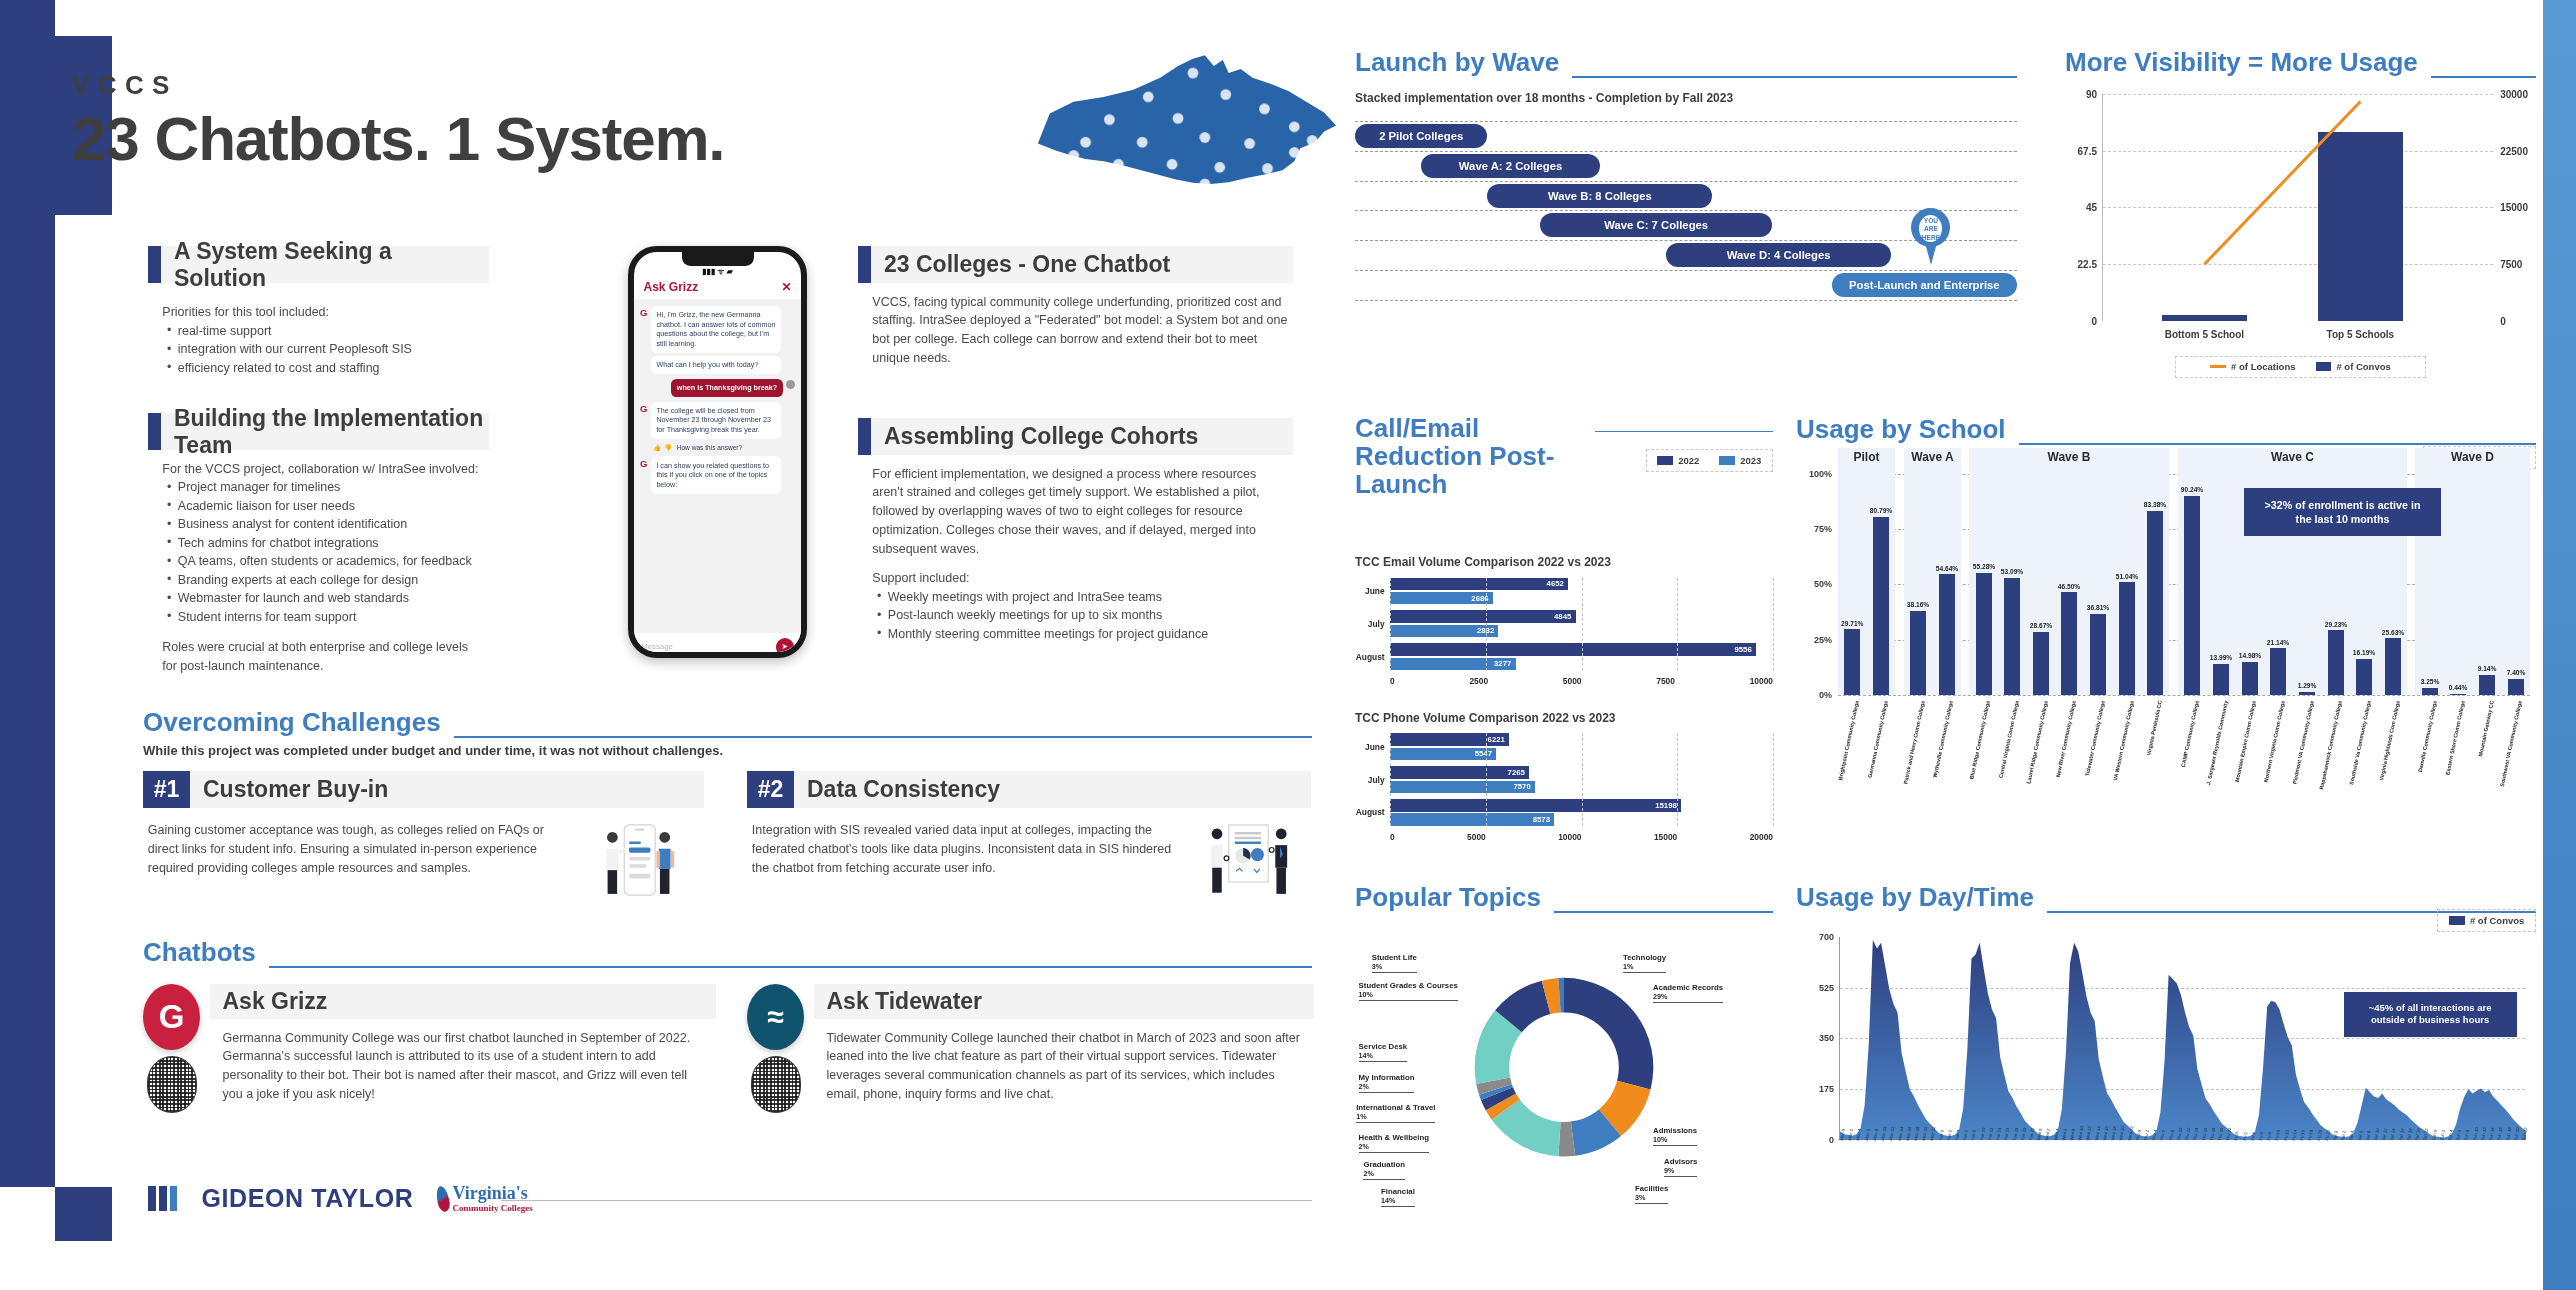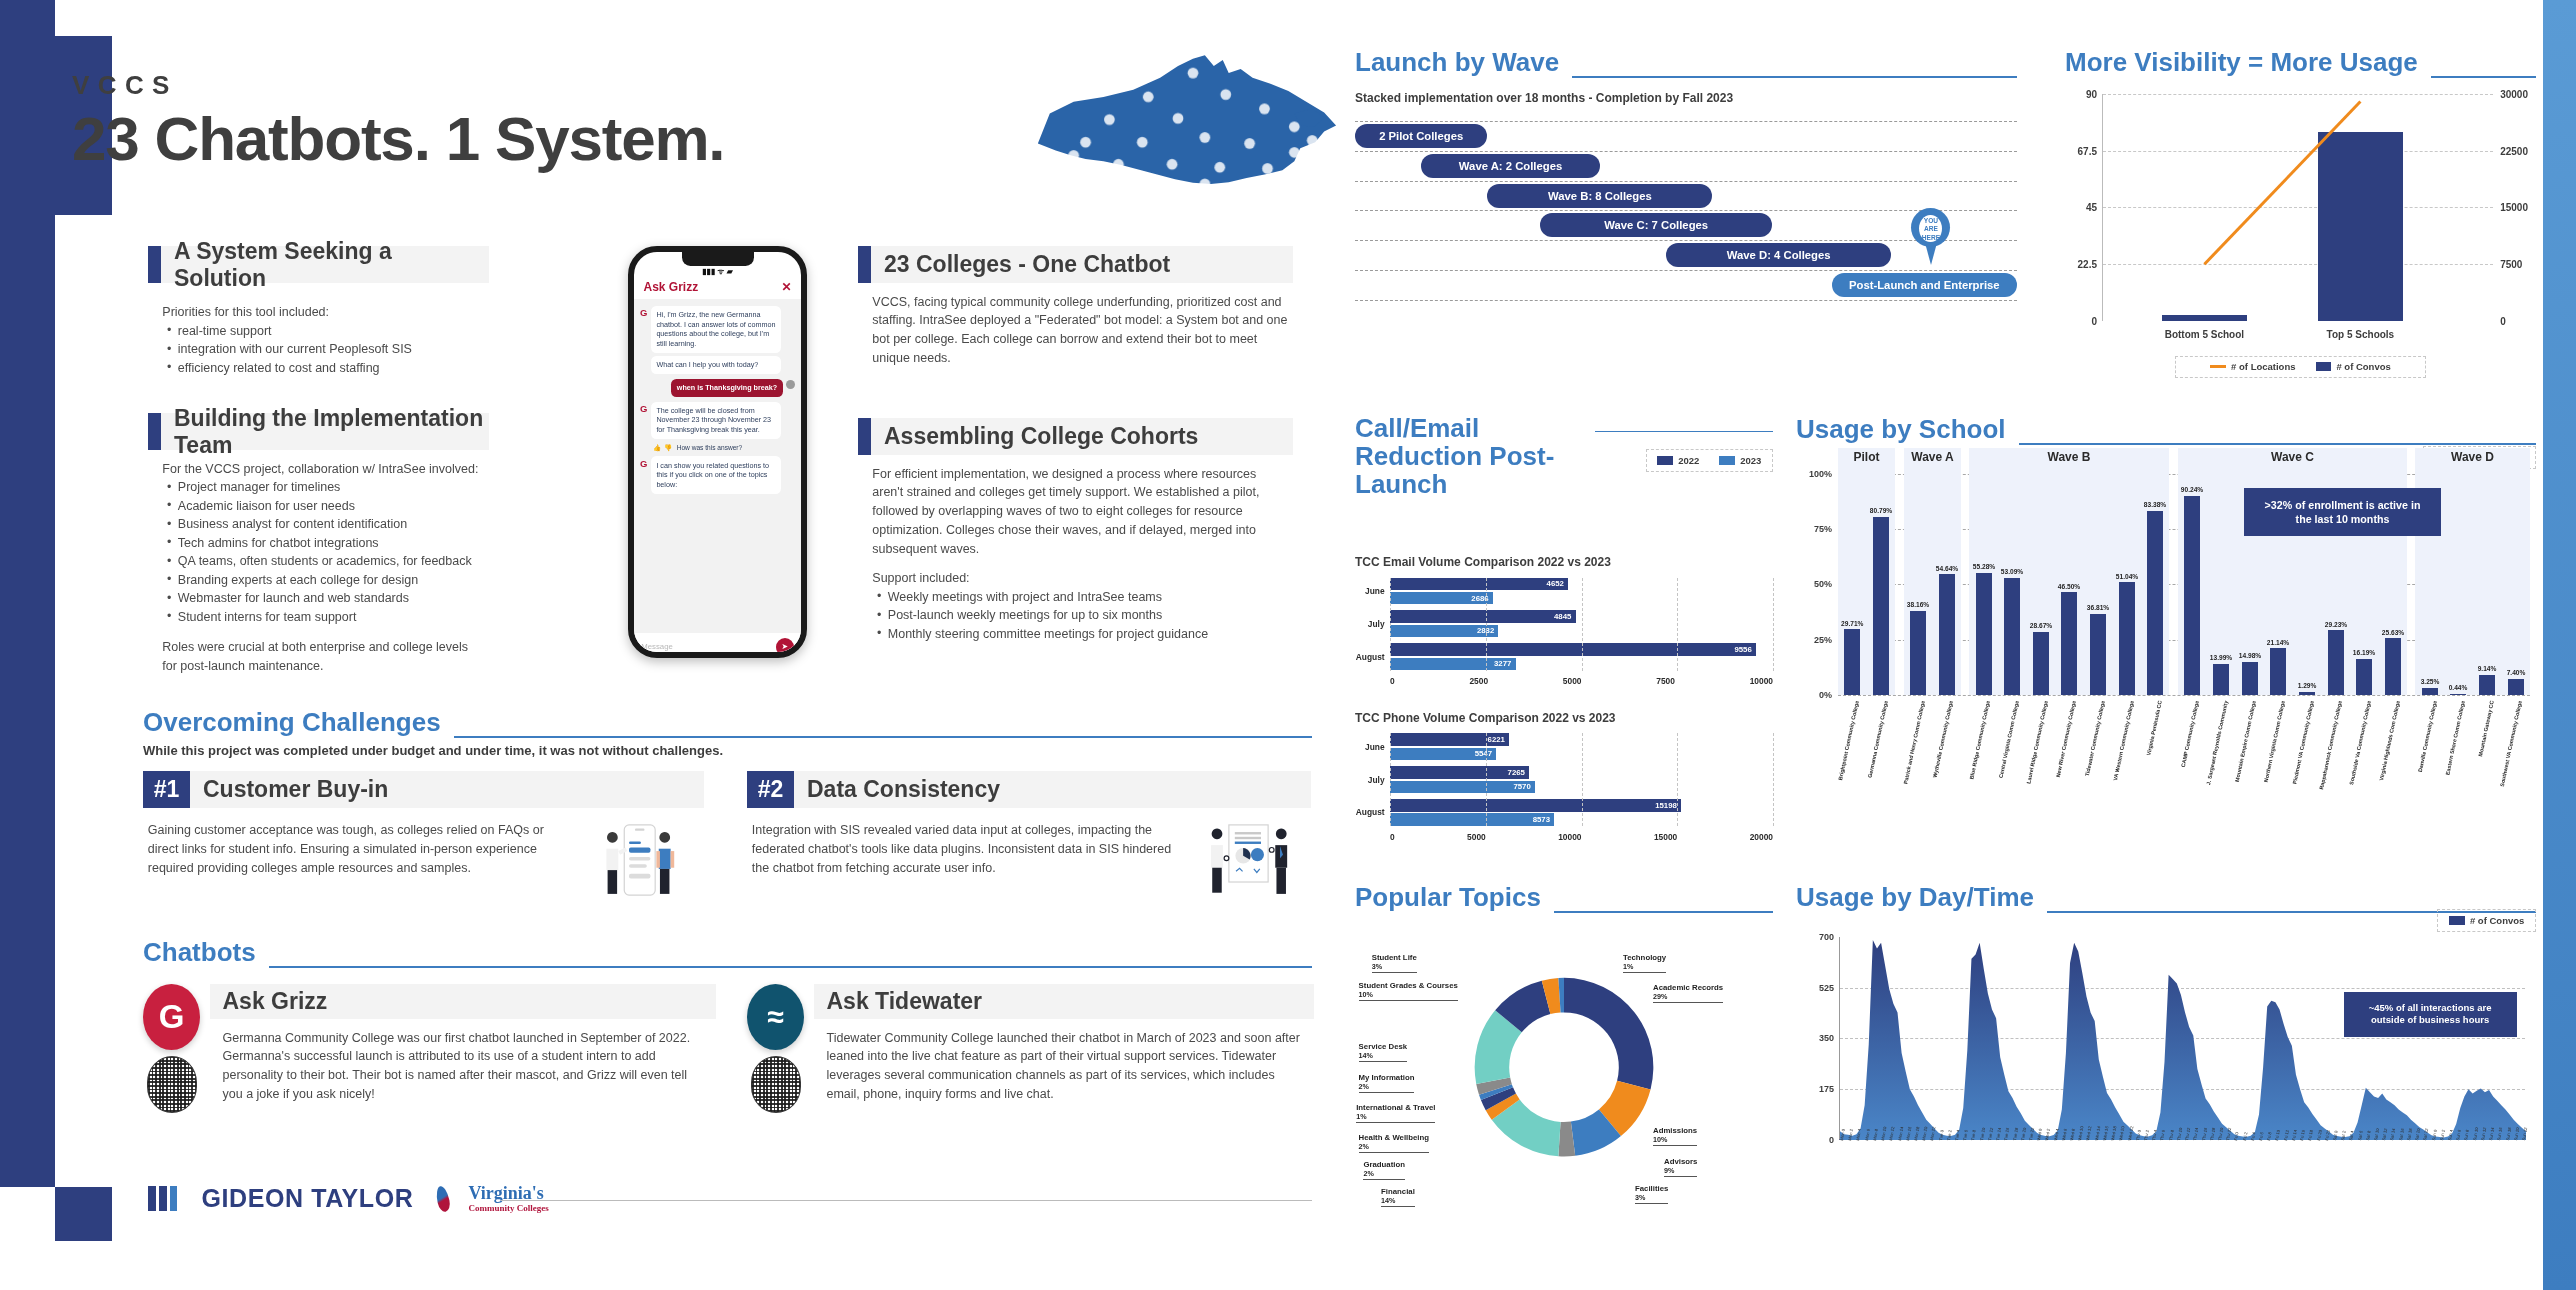--- a/index.html
+++ b/index.html
@@ -91,21 +91,21 @@
      repeating-linear-gradient(90deg,#222 0 1.8px,#fff 1.8px 3.6px),
      repeating-linear-gradient(0deg,#222 0 1.8px,#fff 1.8px 3.6px);
      background-blend-mode:multiply; opacity:.9; }
   .cb-main { flex:1; }
 
   
   .footer { position:absolute; left:148px; top:1184px; display:flex; align-items:center; gap:24px; }
   .gt-mark { display:flex; gap:3px; }
   .gt-mark i { display:block; width:7.8px; height:25px; }
   .gt-text { font-size:25px; font-weight:700; color:#2e3f7f; letter-spacing:0.6px;text-align:center; }
-  .vcc-logo { display:flex; align-items:center; gap:19px; }
+  .vcc-logo { display:flex; align-items:center; gap:3px; }
   .vcc-drop { width:12px; height:26px; border-radius:50% 50% 50% 50%/60% 60% 40% 40%;
      background:linear-gradient(160deg,#2e6db4 45%,#b0143c 55%); transform:rotate(-12deg); }
   .vcc-t1 { font-family:"Liberation Serif", serif; font-size:18px; font-weight:700; color:#2e6db4; line-height:1; }
   .vcc-t2 { font-family:"Liberation Serif", serif; font-size:9px; font-weight:700; color:#b0143c; line-height:1.1; }
   .footer-rule { position:absolute; left:501px; top:1200px; width:811px; height:1.2px; background:#bbb; }
 
   
   .panel { position:absolute; }
   .p-launch { left:1355px; top:47px; width:662px; }
   .p-vis    { left:2065px; top:47px; width:471px; }

